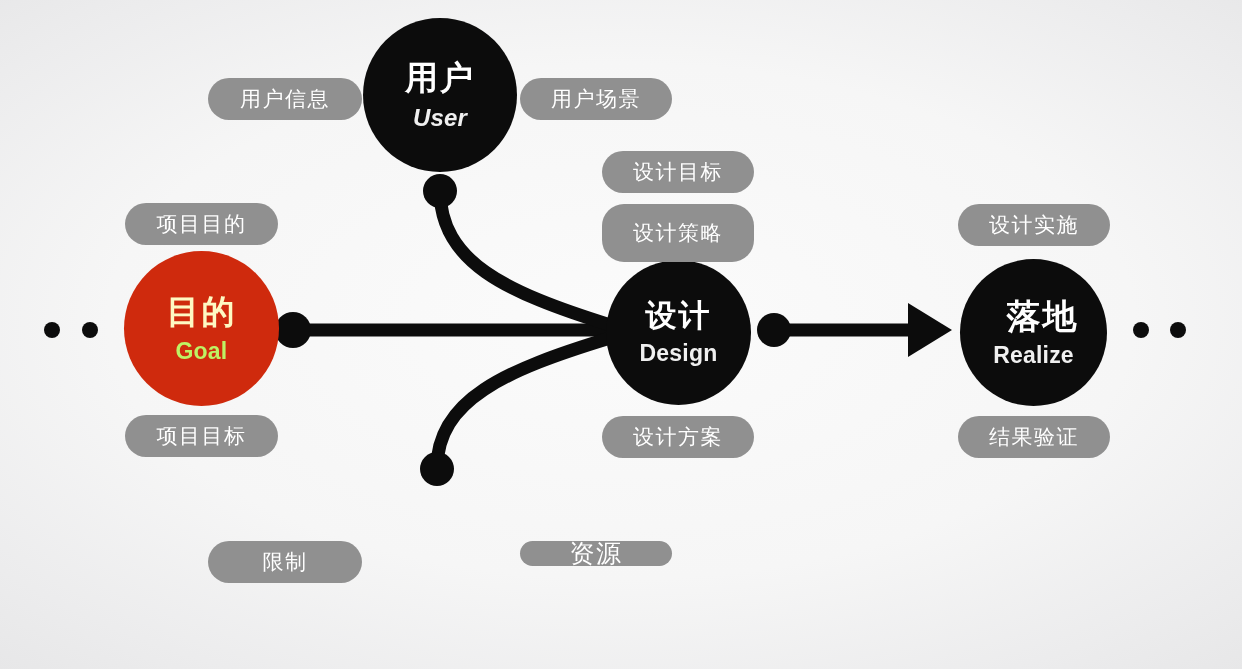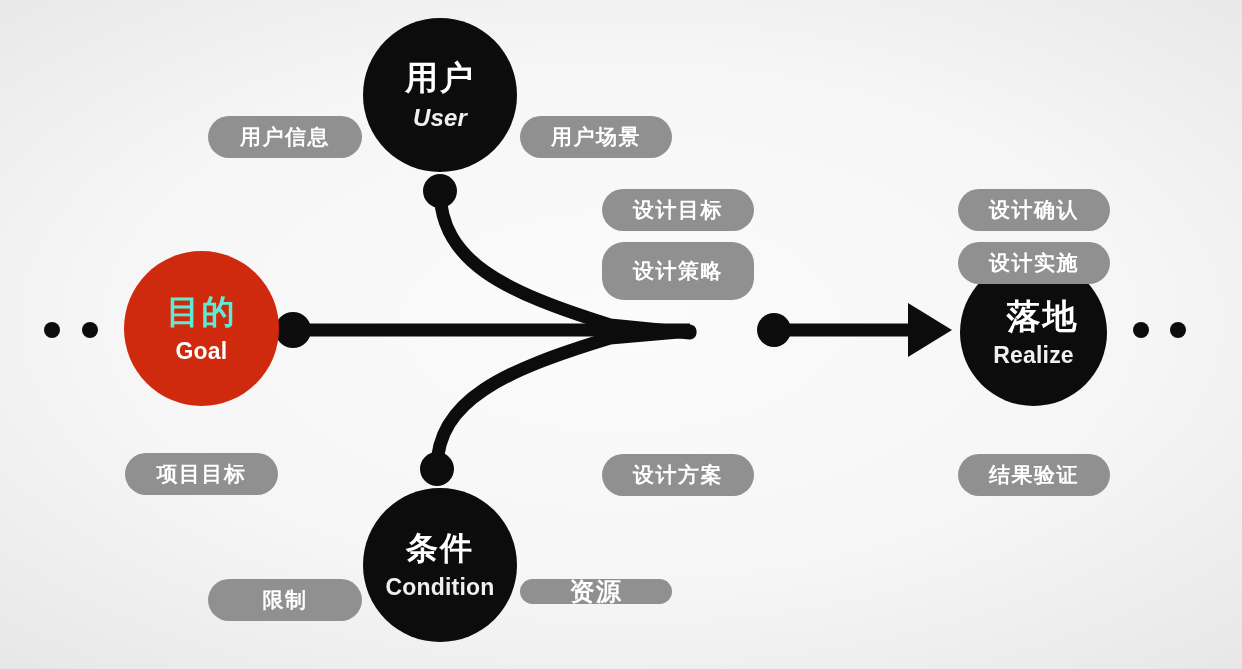--- a/index.html
+++ b/index.html
@@ -21,34 +21,33 @@
   }
   .node.dark{background:#0c0c0c;align-items:center;}
   .node .cn{
     color:#ffffff;font-weight:700;line-height:1;
     letter-spacing:2px;
   }
   .node .en{
     color:#f0f0f0;font-weight:700;line-height:1;
     letter-spacing:.2px;
   }
-  .node.red .cn{color:#5eead4;}
-  .node.red .en{color:#ffffff;}
+  .node.red .cn{color:#fef9c3;}
+  .node.red .en{color:#bef264;}
   .pill{
     position:absolute;
     background:#909090;
     border-radius:22px;
     color:#ffffff;
     display:flex;align-items:center;justify-content:center;
-    font-weight:700;
+    font-weight:400;
     letter-spacing:1.5px;
     box-sizing:border-box;
     white-space:nowrap;
     text-shadow:0 0 1px rgba(0,0,0,.08);
-    margin-top:38px;
   }
   .dot{position:absolute;border-radius:50%;background:#0c0c0c;}
 </style>
 </head>
 <body>
 
 <div id="stage">
 
   <svg id="wires" viewBox="0 0 1242 669">
 
@@ -75,40 +74,40 @@
   <div class="node dark" style="left:363px;top:18px;width:154px;height:154px;">
     <span class="cn" style="font-size:33px;margin-bottom:12px;">用户</span>
     <span class="en" style="font-size:24px;font-style:italic;">User</span>
   </div>
 
   <div class="node red" style="left:124px;top:251px;width:155px;height:155px;background:#cf2a0d;">
     <span class="cn" style="font-size:33px;margin-bottom:12px;">目的</span>
     <span class="en" style="font-size:23px;">Goal</span>
   </div>
 
+  <div class="node dark" style="left:606px;top:260px;width:145px;height:145px;">
+    <span class="cn" style="font-size:31px;margin-bottom:11px;">设计</span>
+    <span class="en" style="font-size:23px;">Design</span>
+  </div>
 
   <div class="node dark" style="left:960px;top:259px;width:147px;height:147px;">
     <span class="cn" style="font-size:34px;margin-bottom:11px;margin-left:18px;">落地</span>
     <span class="en" style="font-size:23px;">Realize</span>
   </div>
 
-  <div class="node dark" style="left:363px;top:488px;width:154px;height:154px;">
-    <span class="cn" style="font-size:32px;margin-bottom:12px;">条件</span>
-    <span class="en" style="font-size:23px;">Condition</span>
-  </div>
 
+  <div class="pill" style="left:125px;top:203px;width:153px;height:42px;font-size:21px;">项目目的</div>
   <div class="pill" style="left:125px;top:415px;width:153px;height:42px;font-size:21px;">项目目标</div>
 
   <div class="pill" style="left:208px;top:78px;width:154px;height:42px;font-size:21px;">用户信息</div>
   <div class="pill" style="left:520px;top:78px;width:152px;height:42px;font-size:21px;">用户场景</div>
 
   <div class="pill" style="left:602px;top:151px;width:152px;height:42px;font-size:21px;">设计目标</div>
   <div class="pill" style="left:602px;top:204px;width:152px;height:58px;font-size:21px;">设计策略</div>
   <div class="pill" style="left:602px;top:416px;width:152px;height:42px;font-size:21px;">设计方案</div>
 
-  <div class="pill" style="left:958px;top:151px;width:152px;height:42px;font-size:21px;">设计确认</div>
   <div class="pill" style="left:958px;top:204px;width:152px;height:42px;font-size:21px;">设计实施</div>
   <div class="pill" style="left:958px;top:416px;width:152px;height:42px;font-size:21px;">结果验证</div>
 
   <div class="pill" style="left:208px;top:541px;width:154px;height:42px;font-size:21px;">限制</div>
   <div class="pill" style="left:520px;top:541px;width:152px;height:25px;font-size:25px;">资源</div>
 
 </div>
 
 </body></html>

